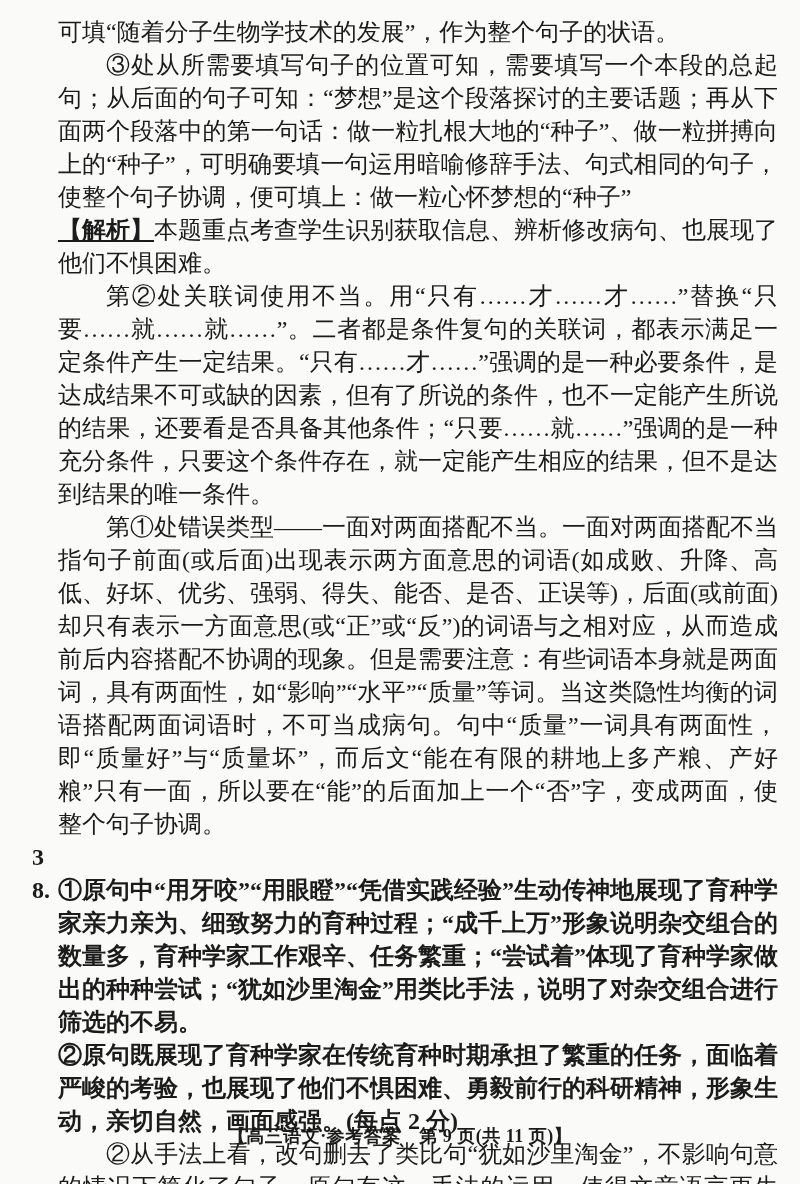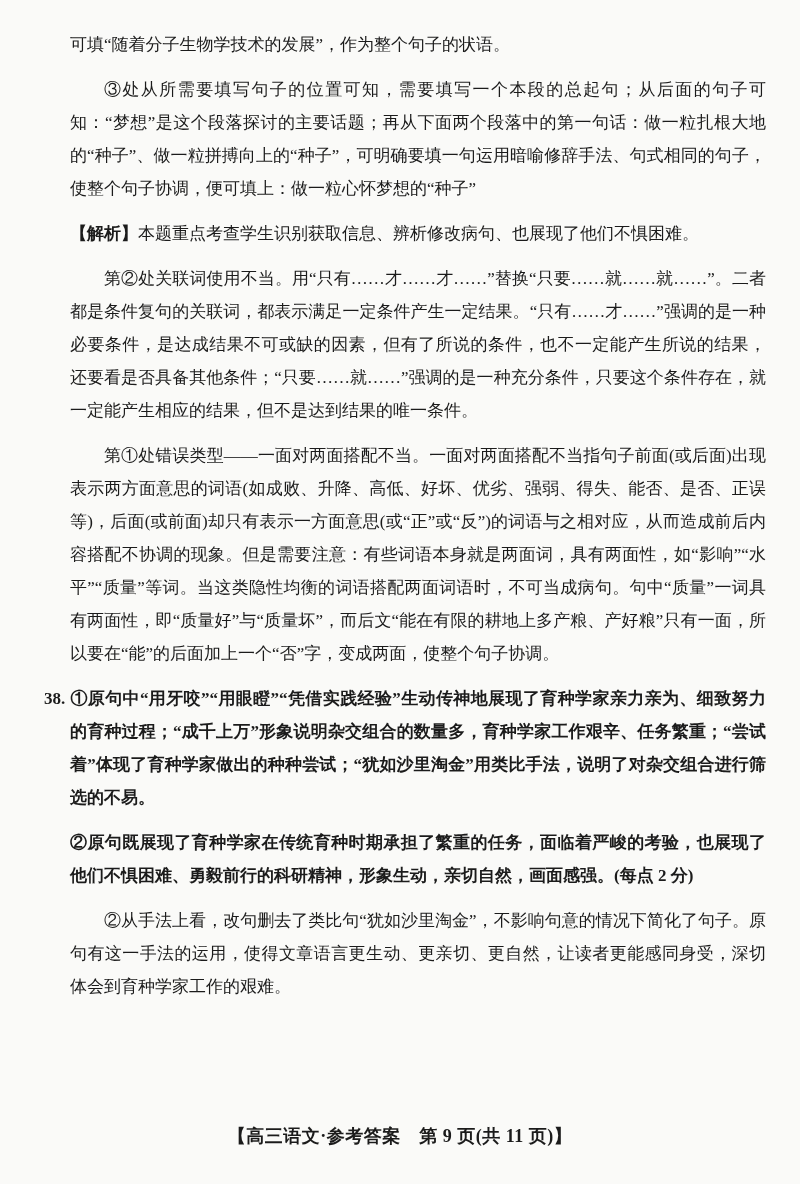--- a/index.html
+++ b/index.html
@@ -13,38 +13,38 @@
     color: #1b1b1b;
     font-family: "Liberation Serif", "DejaVu Serif", serif;
     overflow: hidden;
     position: relative;
   }
   .doc {
     padding: 16px 22px 0 58px; 
     box-sizing: border-box;
   }
   .para {
-    margin: 12px;
-    font-size: 17px;
+    margin: 0;
+    font-size: 24px;
     line-height: 33px;
     text-align: justify;
     text-justify: inter-ideograph;
     word-break: break-all;
   }
   .para.answer { font-weight: 700; }
   .para.explain { font-weight: 400; }
   .para.first-indent { text-indent: 2em; }
   .para.hang { text-indent: -26px; }
   .num {
     display: inline-block;
     width: 26px;
     text-indent: 0;
     font-weight: 700;
   }
-  .label { font-weight: 700; }
+  .label { font-weight: 700; text-decoration: underline; }
   .footer {
     position: absolute;
     top: 1124px;
     left: 0;
     width: 100%;
     text-align: center;
     font-size: 18px;
     font-weight: 600;
     letter-spacing: 0.5px;
   }

